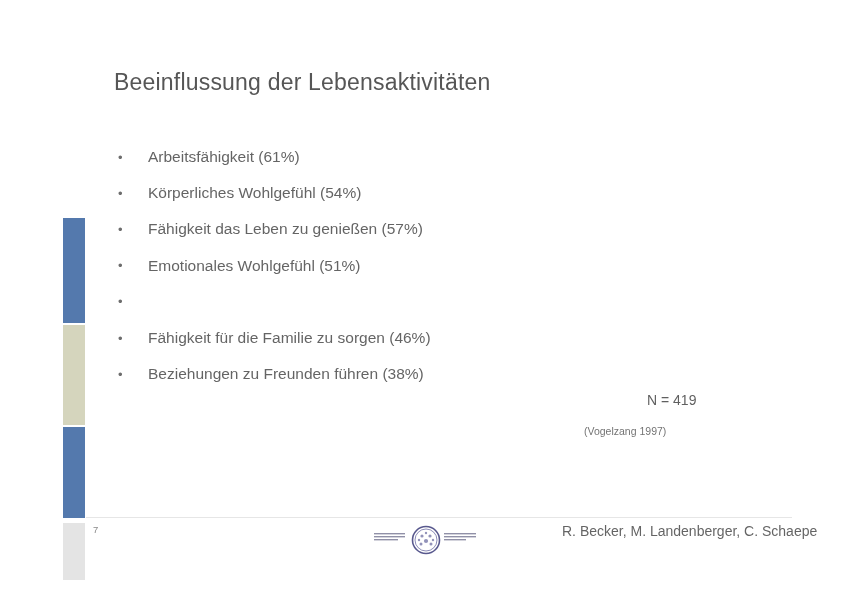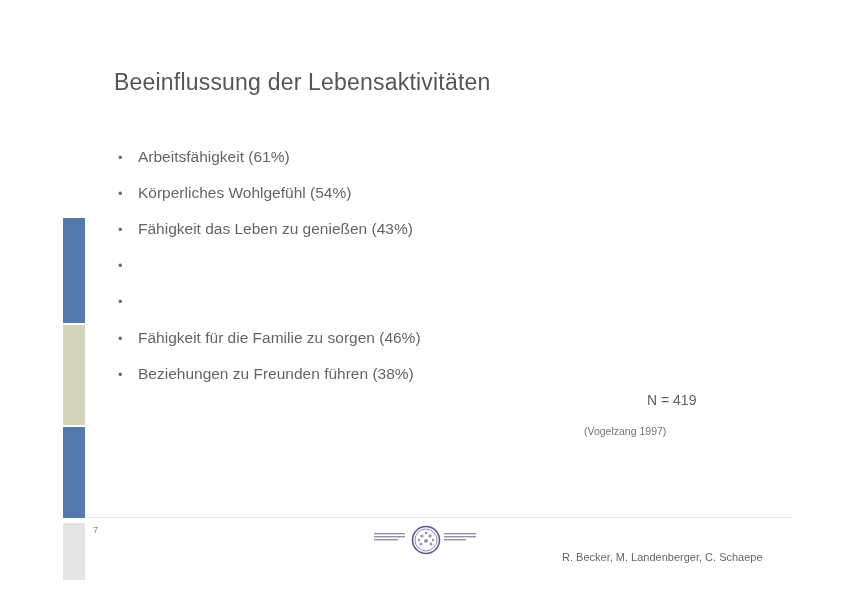--- a/index.html
+++ b/index.html
@@ -78,21 +78,21 @@
   }
   .bullet-dot {
     width: 16px;
     flex: 0 0 16px;
     font-size: 13px;
     line-height: 1;
     color: #6d6d6d;
     text-align: left;
   }
   .bullet-text {
-    margin-left: 4px;
+    margin-left: 14px;
     font-size: 15.5px;
     color: #545454;
     white-space: nowrap;
     opacity: 0.9;
   }
 
   
   .n-value {
     position: absolute;
     left: 647px;
@@ -125,22 +125,22 @@
     position: absolute;
     left: 93px;
     top: 524px;
     font-size: 9.5px;
     color: #6a6a6a;
     opacity: 0.8;
   }
   .author-line {
     position: absolute;
     left: 562px;
-    top: 551px;
-    font-size: 11px;
+    top: 523px;
+    font-size: 14px;
     color: #4a4a4a;
     white-space: nowrap;
     opacity: 0.85;
   }
 
   
   .logo {
     position: absolute;
     left: 372px;
     top: 524px;
@@ -168,25 +168,26 @@
       <span class="bullet-text">Arbeitsfähigkeit (61%)</span>
     </div>
 
     <div class="bullet-row">
       <span class="bullet-dot">•</span>
       <span class="bullet-text">Körperliches Wohlgefühl (54%)</span>
     </div>
 
     <div class="bullet-row">
       <span class="bullet-dot">•</span>
-      <span class="bullet-text">Fähigkeit das Leben zu genießen (43%)</span>
-    </div>
-
-    <div class="bullet-row">
-      <span class="bullet-dot">•</span>
+      <span class="bullet-text">Fähigkeit das Leben zu genießen (57%)</span>
+    </div>
+
+    <div class="bullet-row">
+      <span class="bullet-dot">•</span>
+      <span class="bullet-text">Emotionales Wohlgefühl (51%)</span>
     </div>
 
     <div class="bullet-row">
       <span class="bullet-dot">•</span>
     </div>
 
     <div class="bullet-row">
       <span class="bullet-dot">•</span>
       <span class="bullet-text">Fähigkeit für die Familie zu sorgen (46%)</span>
     </div>

